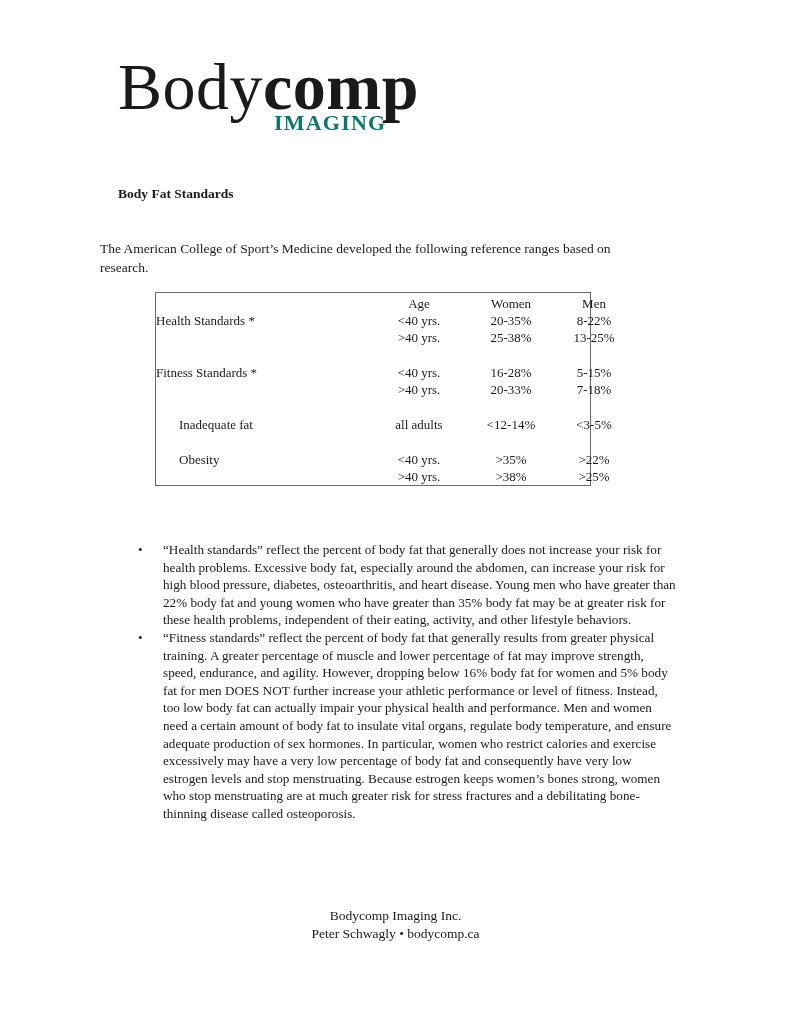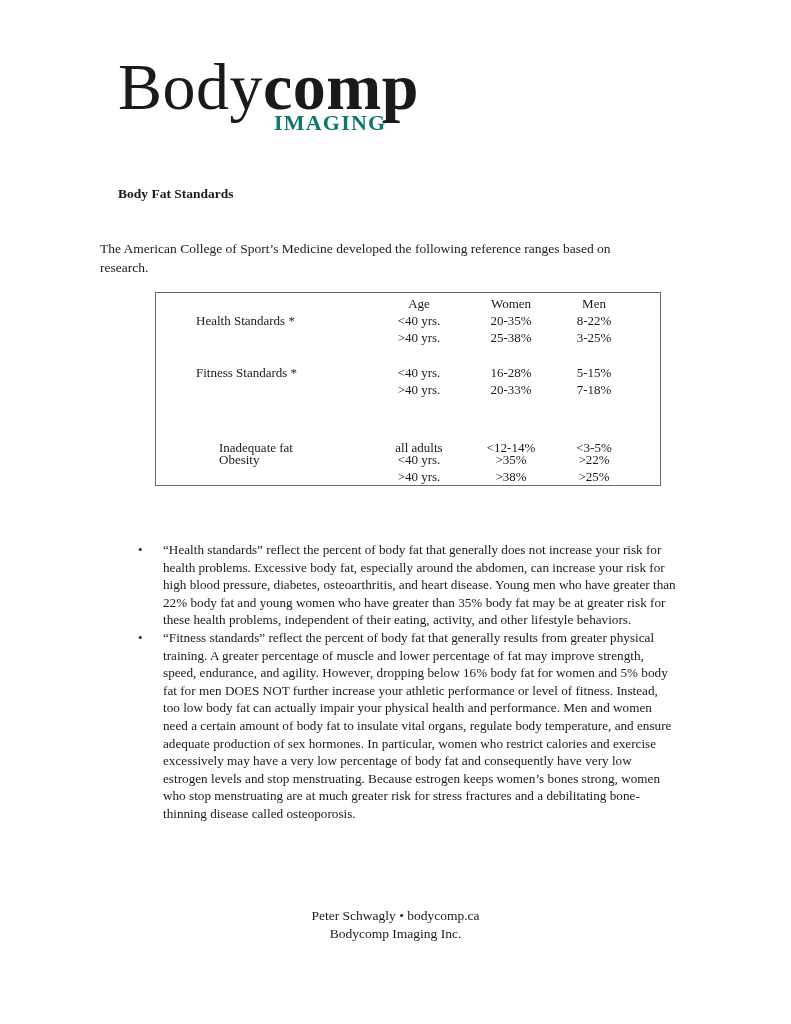--- a/index.html
+++ b/index.html
@@ -58,39 +58,39 @@
       top: 239px;
       width: 545px;
       font-size: 13.5px;
       line-height: 19px;
       margin: 0;
     }
     .standards-table {
       position: absolute;
       left: 155px;
       top: 292px;
-      width: 506px;
+      width: 436px;
       height: 194px;
       border: 1.2px solid #6a6a6a;
       box-sizing: border-box;
     }
     .row {
       position: absolute;
       left: 0;
       width: 100%;
       height: 19px;
       font-size: 13px;
       line-height: 19px;
     }
     .cell {
       position: absolute;
       top: 0;
       white-space: nowrap;
     }
-    .c-label { left: 0px; margin-left: 40px; }
+    .c-label { left: 0px; }
     .c-label.indent { left: 23px; }
     .c-age { left: 218px; width: 90px; text-align: center; }
     .c-women { left: 310px; width: 90px; text-align: center; }
     .c-men { left: 393px; width: 90px; text-align: center; }
     .bullets {
       position: absolute;
       left: 136px;
       top: 541px;
       width: 540px;
       margin: 0;
@@ -144,39 +144,39 @@
     <span class="cell c-label">Health Standards *</span>
     <span class="cell c-age">&lt;40 yrs.</span>
     <span class="cell c-women">20-35%</span>
     <span class="cell c-men">8-22%</span>
   </div>
 
   <div class="row" style="top:35px;">
     <span class="cell c-label"></span>
     <span class="cell c-age">&gt;40 yrs.</span>
     <span class="cell c-women">25-38%</span>
-    <span class="cell c-men">3-25%</span>
+    <span class="cell c-men">13-25%</span>
   </div>
 
   <div class="row" style="top:70px;">
     <span class="cell c-label">Fitness Standards *</span>
     <span class="cell c-age">&lt;40 yrs.</span>
     <span class="cell c-women">16-28%</span>
     <span class="cell c-men">5-15%</span>
   </div>
 
   <div class="row" style="top:87px;">
     <span class="cell c-label"></span>
     <span class="cell c-age">&gt;40 yrs.</span>
     <span class="cell c-women">20-33%</span>
     <span class="cell c-men">7-18%</span>
   </div>
 
 
-  <div class="row" style="top:145px;">
+  <div class="row" style="top:122px;">
     <span class="cell c-label indent">Inadequate fat</span>
     <span class="cell c-age">all adults</span>
     <span class="cell c-women">&lt;12-14%</span>
     <span class="cell c-men">&lt;3-5%</span>
   </div>
 
   <div class="row" style="top:157px;">
     <span class="cell c-label indent">Obesity</span>
     <span class="cell c-age">&lt;40 yrs.</span>
     <span class="cell c-women">&gt;35%</span>
@@ -196,15 +196,15 @@
     <span class="bullet-dot">•</span>
     <span>“Health standards” reflect the percent of body fat that generally does not increase your risk for health problems. Excessive body fat, especially around the abdomen, can increase your risk for high blood pressure, diabetes, osteoarthritis, and heart disease. Young men who have greater than 22% body fat and young women who have greater than 35% body fat may be at greater risk for these health problems, independent of their eating, activity, and other lifestyle behaviors.</span>
   </li>
   <li class="bullet-item">
     <span class="bullet-dot">•</span>
     <span>“Fitness standards” reflect the percent of body fat that generally results from greater physical training. A greater percentage of muscle and lower percentage of fat may improve strength, speed, endurance, and agility. However, dropping below 16% body fat for women and 5% body fat for men DOES NOT further increase your athletic performance or level of fitness. Instead, too low body fat can actually impair your physical health and performance. Men and women need a certain amount of body fat to insulate vital organs, regulate body temperature, and ensure adequate production of sex hormones. In particular, women who restrict calories and exercise excessively may have a very low percentage of body fat and consequently have very low estrogen levels and stop menstruating. Because estrogen keeps women’s bones strong, women who stop menstruating are at much greater risk for stress fractures and a debilitating bone-thinning disease called osteoporosis.</span>
   </li>
 </ul>
 
 <div class="footer">
+  <div>Bodycomp Imaging Inc.</div>
   <div>Peter Schwagly • bodycomp.ca</div>
-  <div>Bodycomp Imaging Inc.</div>
 </div>
 
 </body></html>

